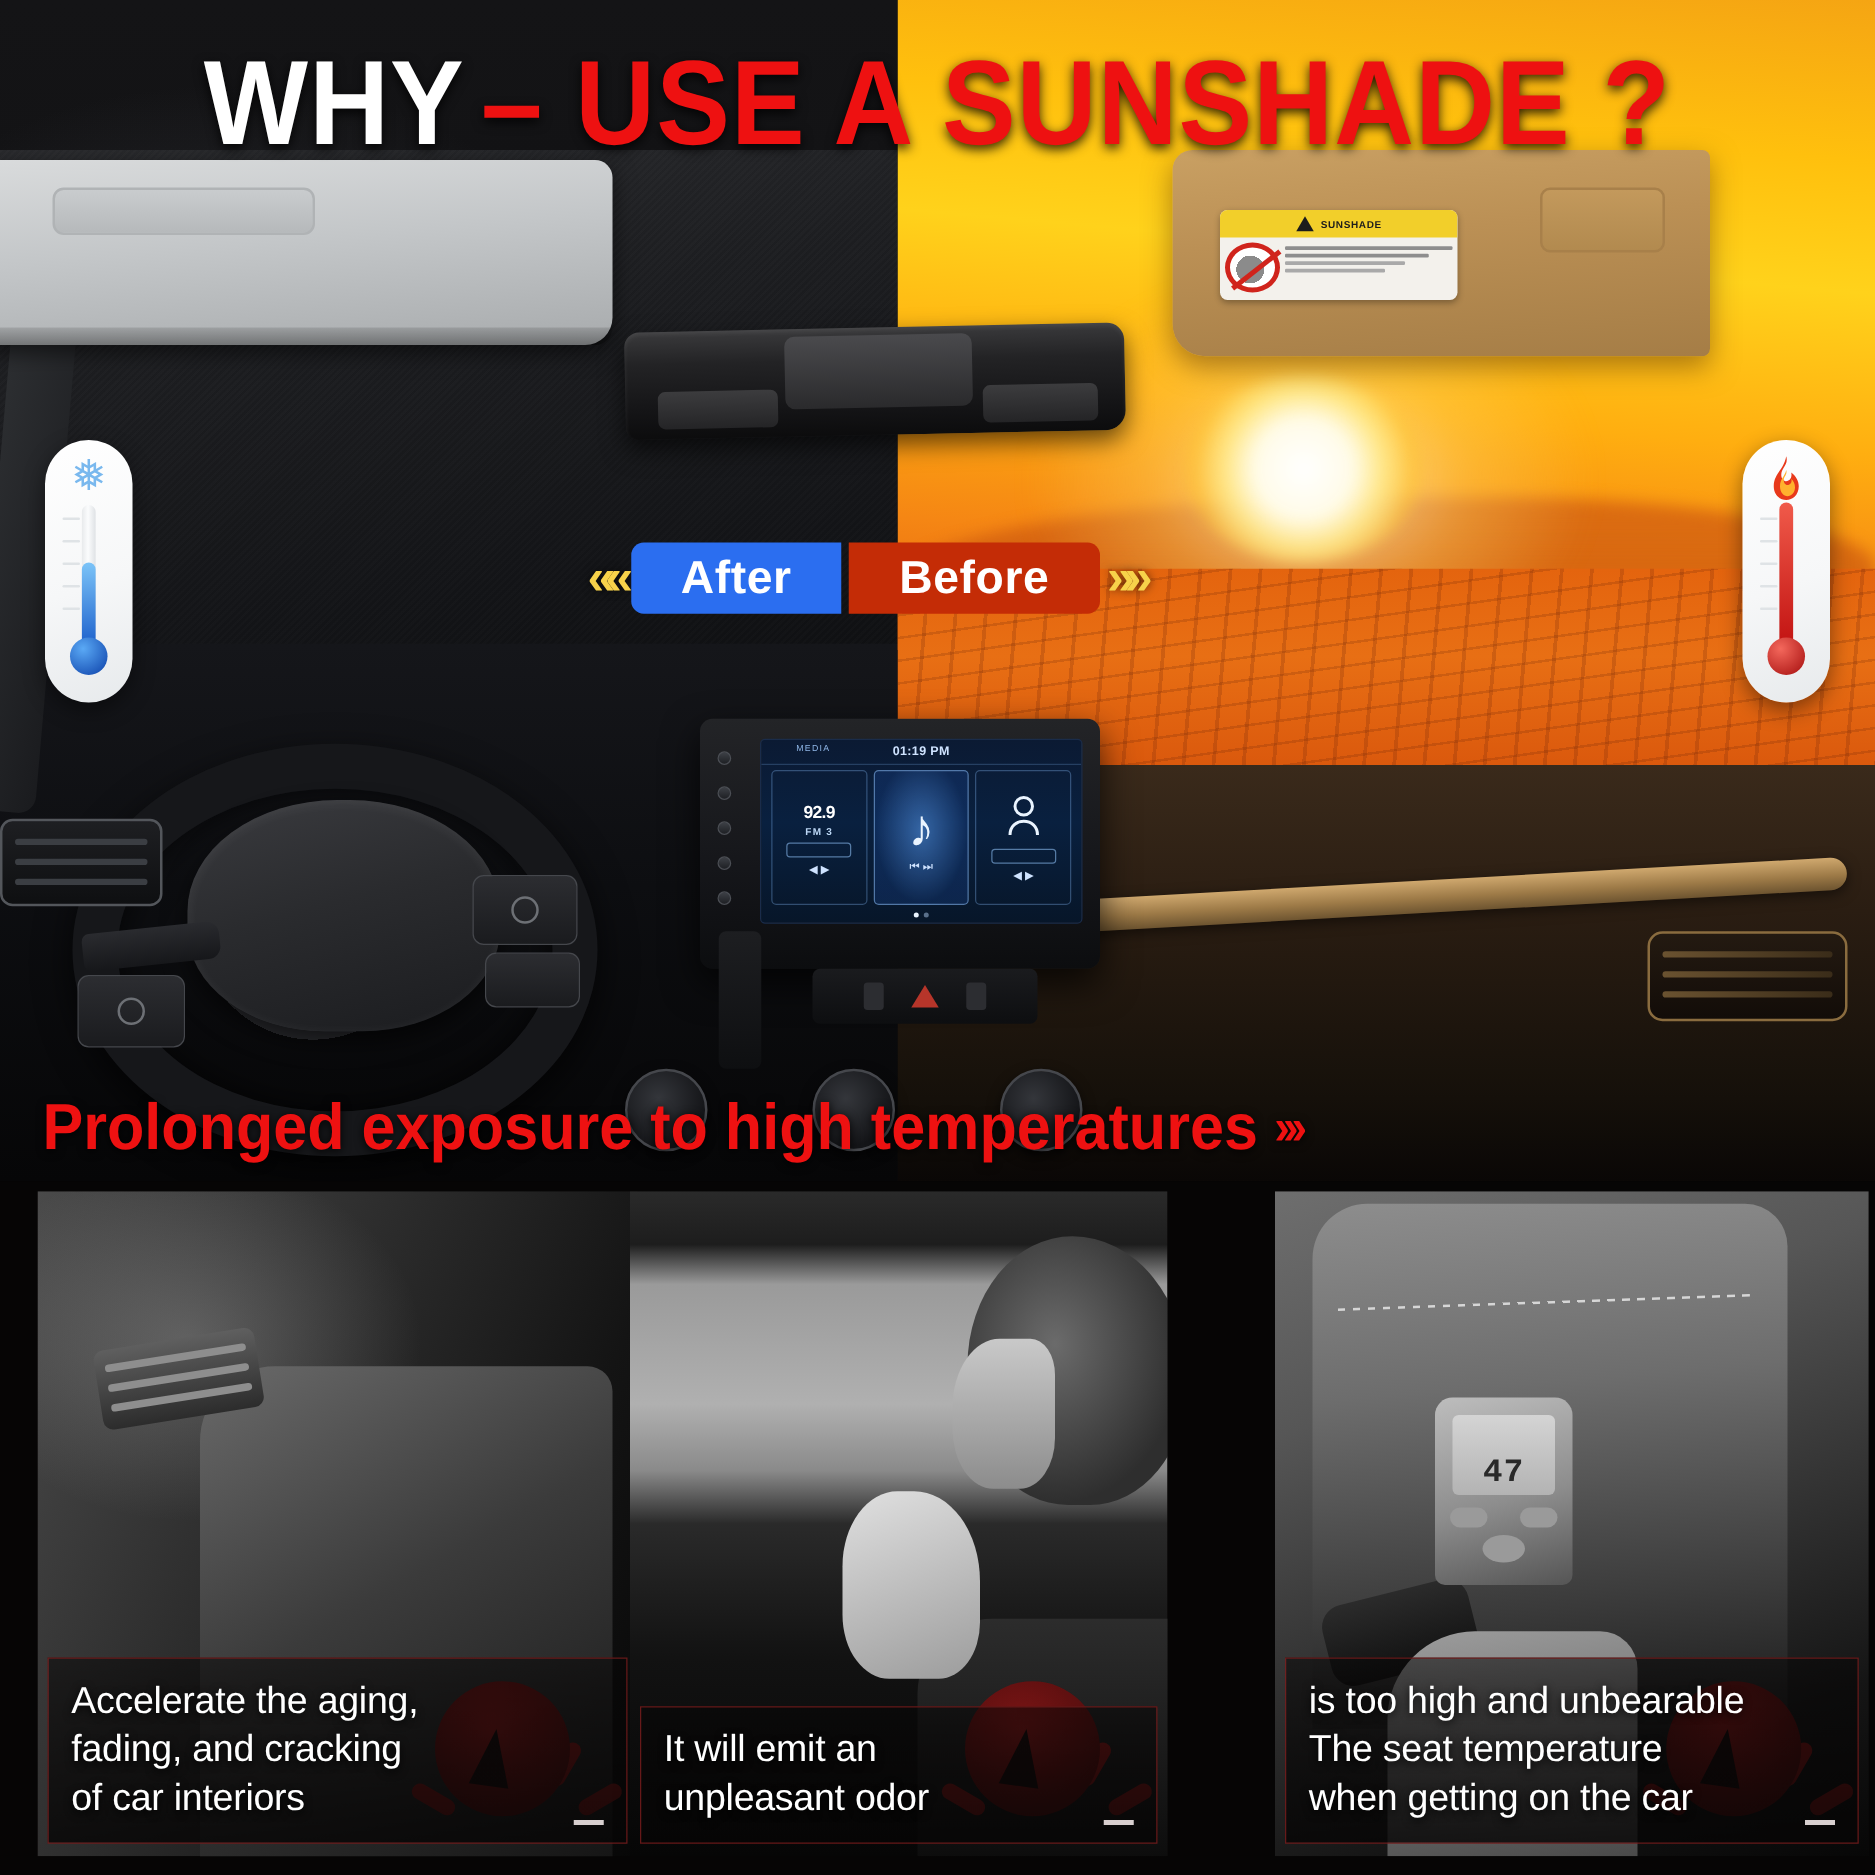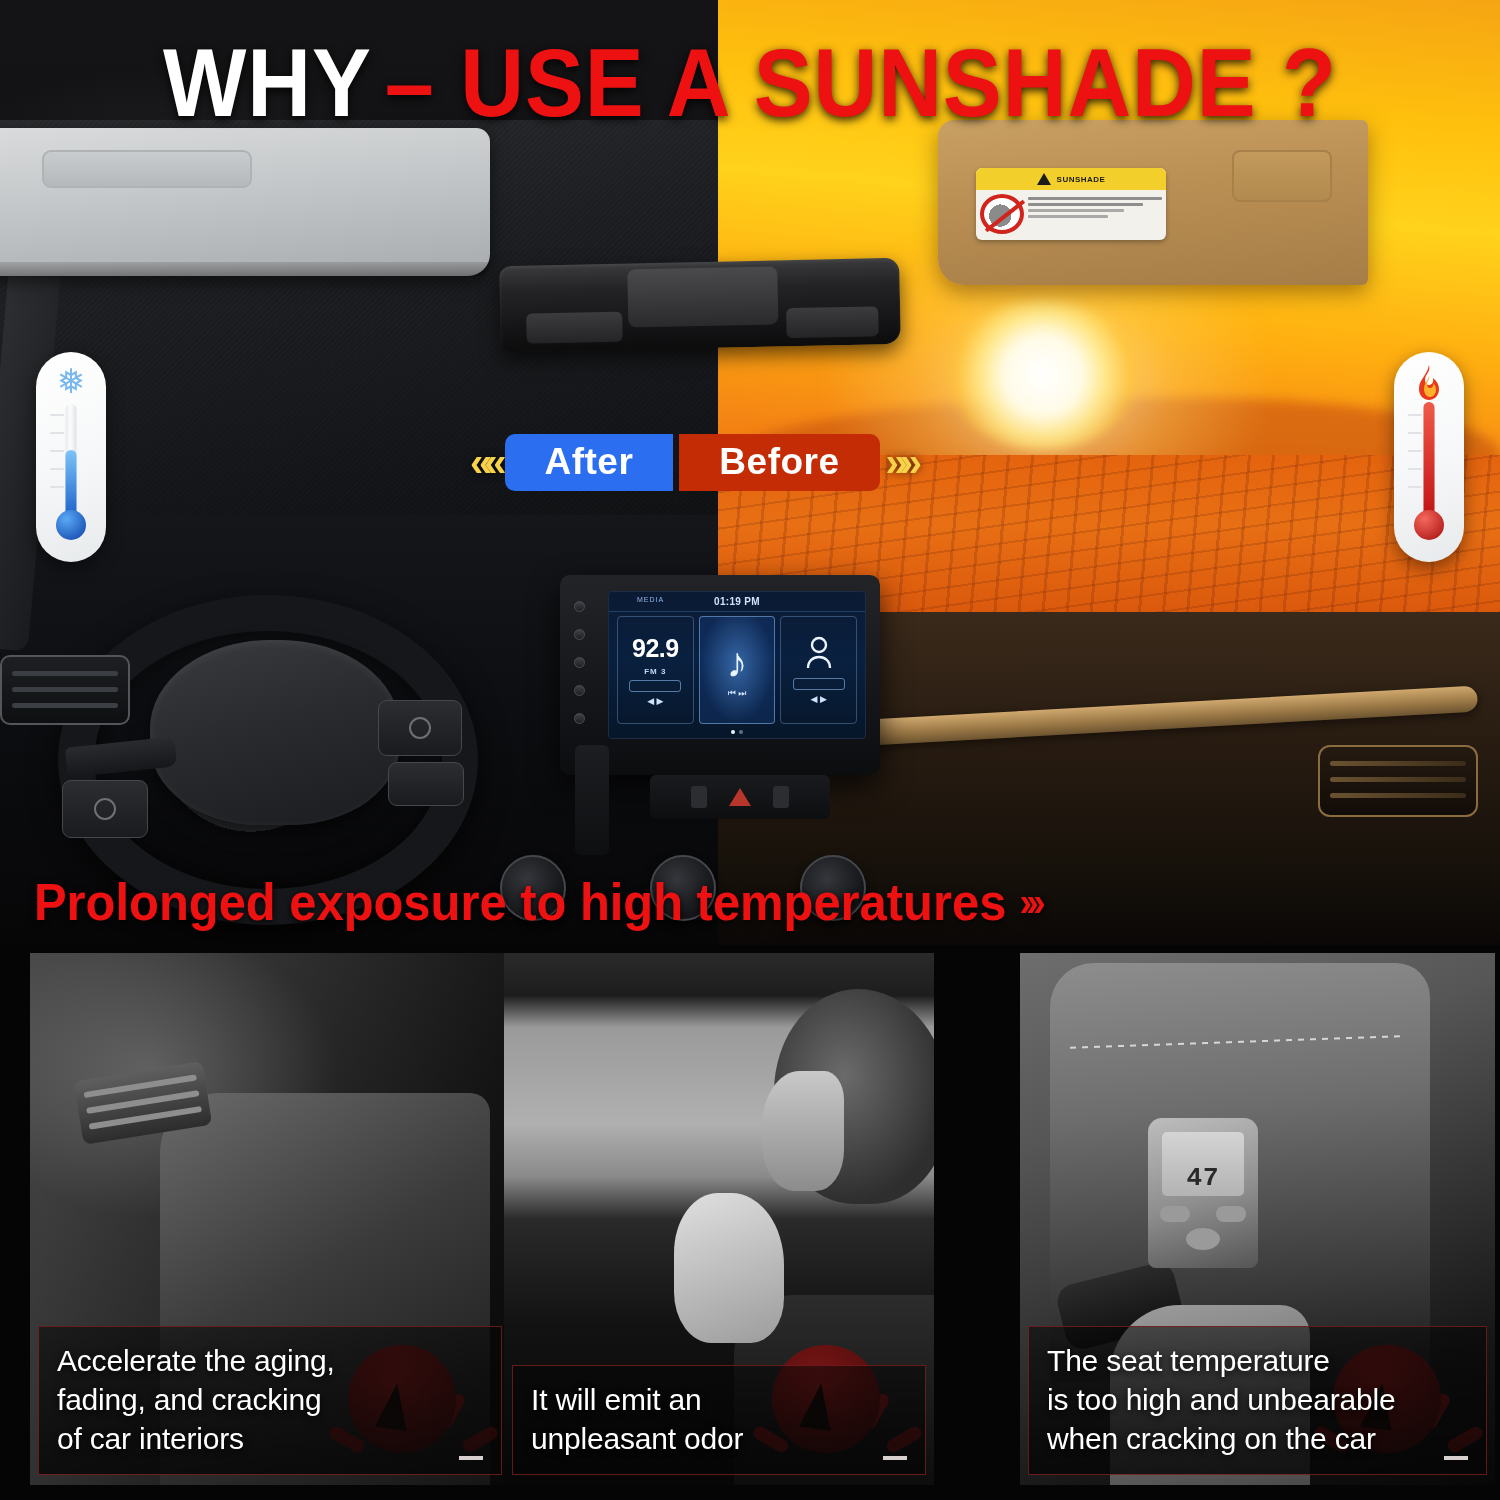--- a/index.html
+++ b/index.html
@@ -232,21 +232,21 @@
   .screen-body { position: absolute; left: 8px; top: 24px; right: 8px; bottom: 14px; display: flex; gap: 5px; }
   .tile {
     flex: 1; border: 1px solid rgba(130,180,240,.35); border-radius: 4px;
     display: flex; flex-direction: column; align-items: center; justify-content: center; gap: 4px;
     position: relative;
   }
   .tile.mid {
     background: radial-gradient(ellipse at 50% 45%, rgba(90,160,250,.55), rgba(30,80,170,.25) 70%);
     border-color: rgba(150,200,255,.5);
   }
-  .freq { color: #ffffff; font-size: 25px; font-weight: bold; letter-spacing: -.5px; }
+  .freq { color: #ffffff; font-size: 14px; font-weight: bold; letter-spacing: -.5px; }
   .band { color: #bcd7f5; font-size: 8px; font-weight: bold; letter-spacing: 1px; }
   .pill { width: 52px; height: 12px; border: 1px solid rgba(150,200,255,.55); border-radius: 3px; }
   .arrows { display: flex; gap: 24px; color: #cfe3ff; font-size: 9px; }
   .note { color: #eaf4ff; font-size: 42px; line-height: 1; }
   .person-ico { color: #eaf4ff; }
   .dots { position: absolute; left: 50%; bottom: 4px; transform: translateX(-50%); display: flex; gap: 4px; }
   .dots span { width: 4px; height: 4px; border-radius: 50%; background: rgba(190,220,255,.45); }
   .dots span.on { background: #eaf4ff; }
   .side-keys { position: absolute; left: 14px; top: 26px; display: flex; flex-direction: column; gap: 17px; }
   .side-keys i { display: block; width: 11px; height: 11px; border-radius: 50%;
@@ -679,21 +679,21 @@
       <div class="watermark">
         <span class="ray" style="transform:rotate(-60deg)"></span>
         <span class="ray" style="transform:rotate(-30deg)"></span>
         <span class="ray" style="transform:rotate(0deg)"></span>
         <span class="ray" style="transform:rotate(30deg)"></span>
         <span class="ray" style="transform:rotate(60deg)"></span>
         <span class="wsun"></span>
         <span class="bolt"></span>
       </div>
       <div class="caption">
+        <p>is too high and unbearable</p>
         <p>The seat temperature</p>
-        <p>is too high and unbearable</p>
-        <p>when cracking on the car</p>
+        <p>when getting on the car</p>
         <span class="cursor"></span>
       </div>
     </div>
 
   </div>
 </div>
 
 </body></html>

